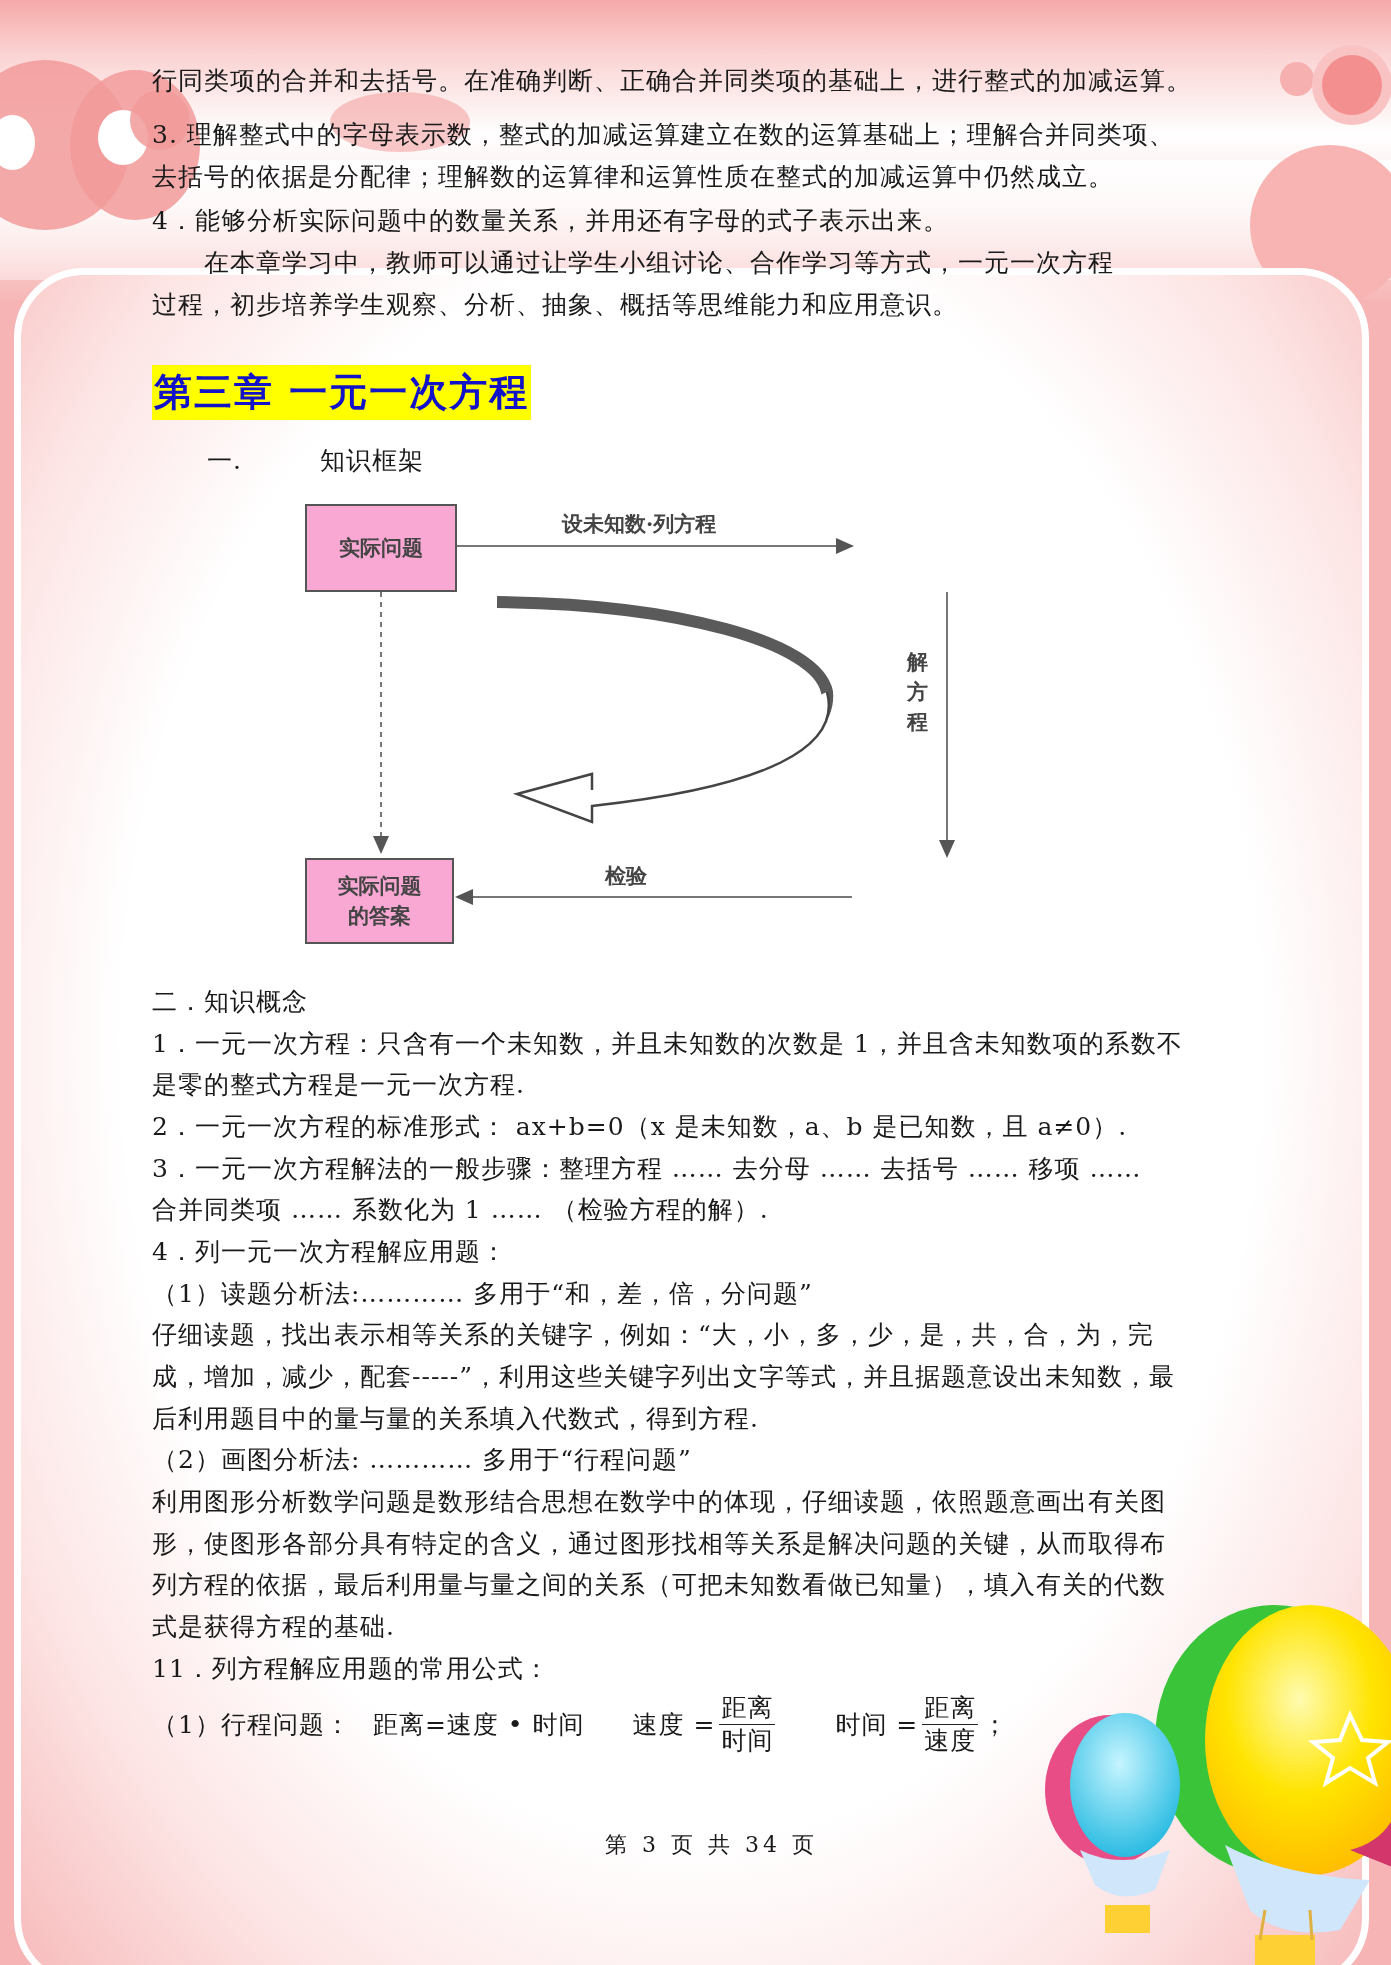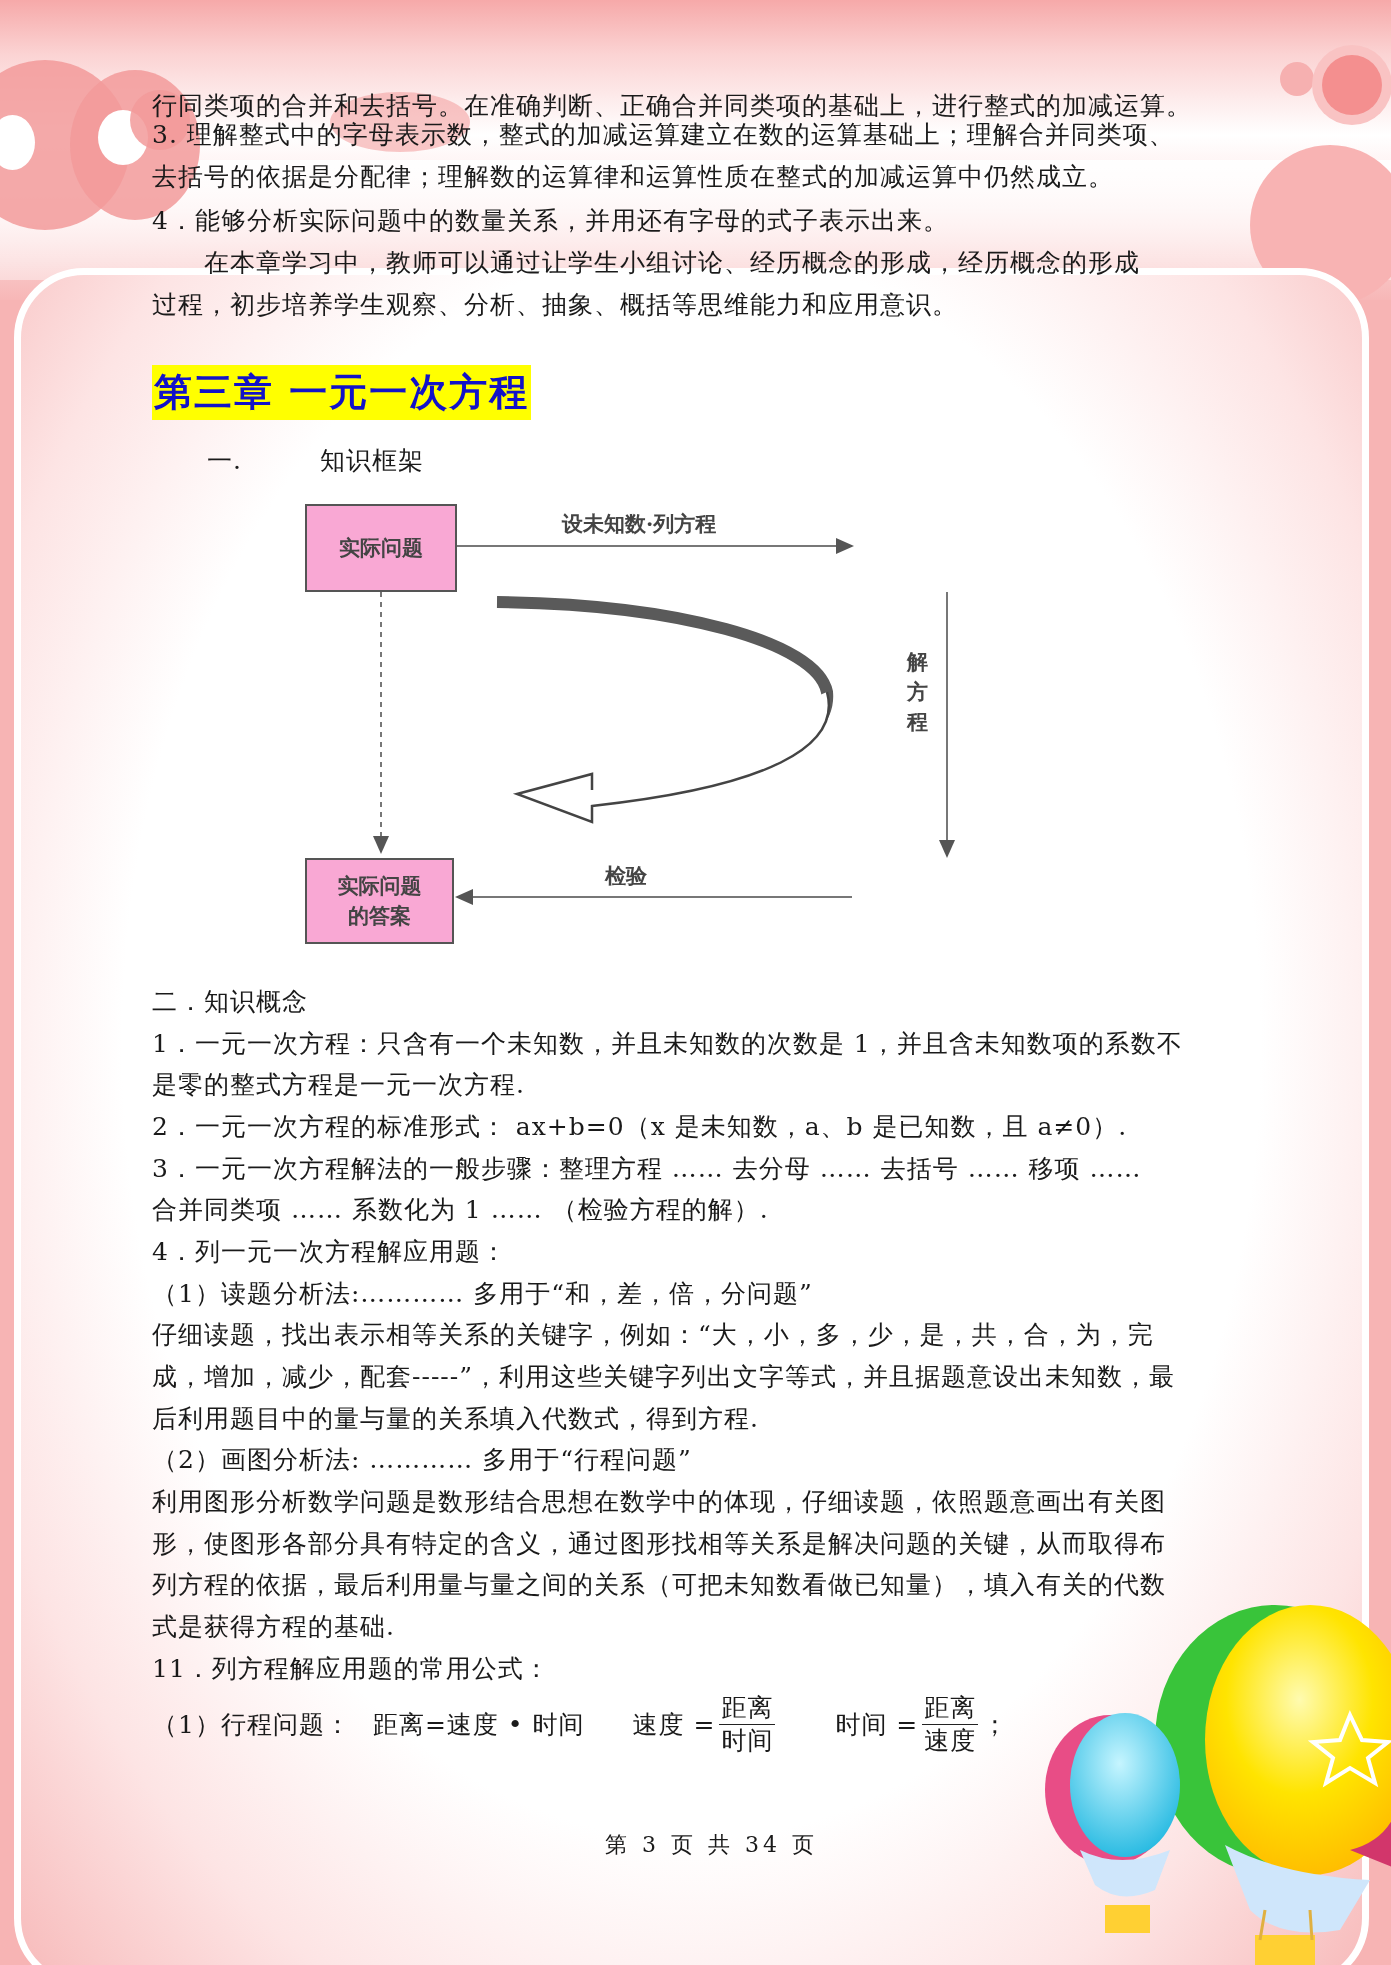--- a/index.html
+++ b/index.html
@@ -88,25 +88,25 @@
   <line x1="245" y1="310" x2="240" y2="340" stroke="#e0b040" stroke-width="3"></line>
   <line x1="290" y1="310" x2="292" y2="340" stroke="#e0b040" stroke-width="3"></line>
   <ellipse cx="90" cy="190" rx="65" ry="75" fill="#e84d86"></ellipse>
   <ellipse cx="105" cy="185" rx="55" ry="72" fill="url(#gb)"></ellipse>
   <path d="M60,250 Q100,270 150,250 L135,290 Q100,305 75,285 Z" fill="#cfe6fb"></path>
   <rect x="85" y="305" width="45" height="28" fill="#ffd033"></rect>
 </svg>
 
 <div class="content">
 
-  <div class="line" style="top:89px;">行同类项的合并和去括号。在准确判断、正确合并同类项的基础上，进行整式的加减运算。</div>
+  <div class="line" style="top:64px;">行同类项的合并和去括号。在准确判断、正确合并同类项的基础上，进行整式的加减运算。</div>
   <div class="line" style="top:118px;">3. 理解整式中的字母表示数，整式的加减运算建立在数的运算基础上；理解合并同类项、</div>
   <div class="line" style="top:160px;">去括号的依据是分配律；理解数的运算律和运算性质在整式的加减运算中仍然成立。</div>
   <div class="line" style="top:204px;"> 4．能够分析实际问题中的数量关系，并用还有字母的式子表示出来。</div>
-  <div class="line" style="top:246px;">　　在本章学习中，教师可以通过让学生小组讨论、经历概念的形成，经历概念的形成</div>
+  <div class="line" style="top:246px;">　　在本章学习中，教师可以通过让学生小组讨论、合作学习等方式，一元一次方程</div>
   <div class="line" style="top:288px;">过程，初步培养学生观察、分析、抽象、概括等思维能力和应用意识。</div>
 
   <div class="chapter">第三章  一元一次方程</div>
 
   <div class="line" style="top:444px;left:55px;">一.</div>
   <div class="line" style="top:444px;left:168px;text-align:right;">知识框架</div>
 
   <div class="diagram">
     <svg width="900" height="460" style="position:absolute;left:0;top:0;">
       <defs>

